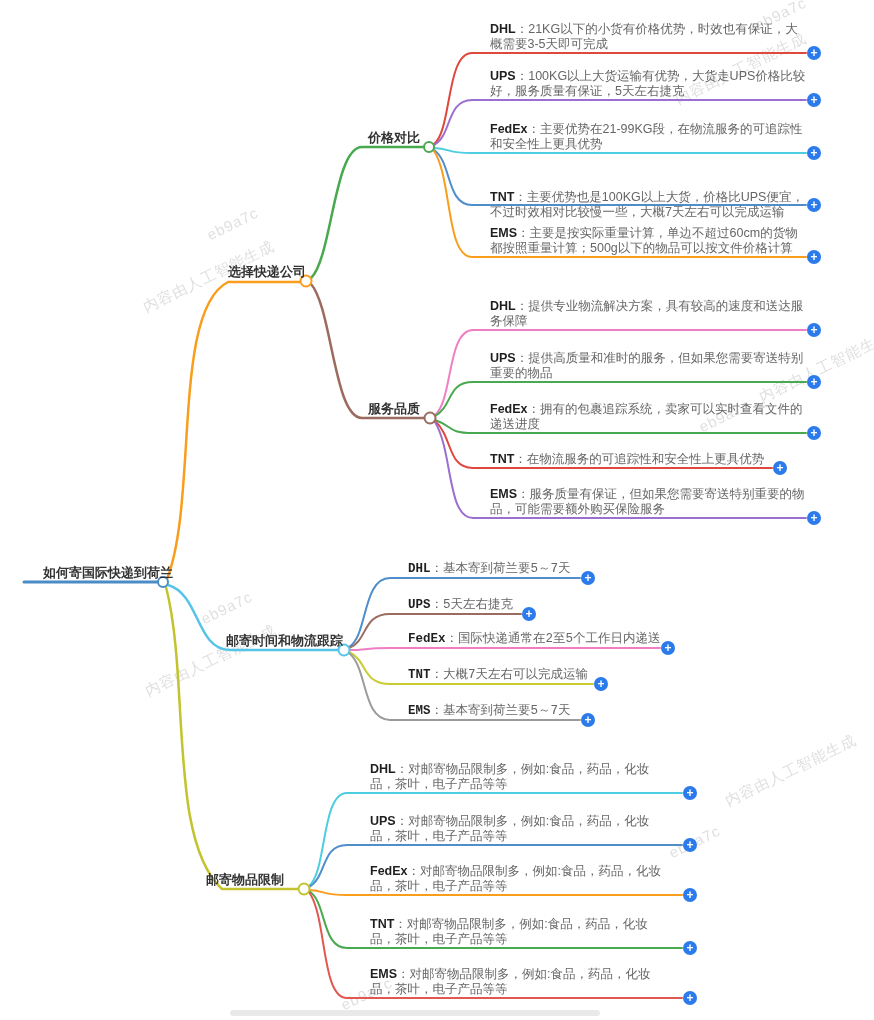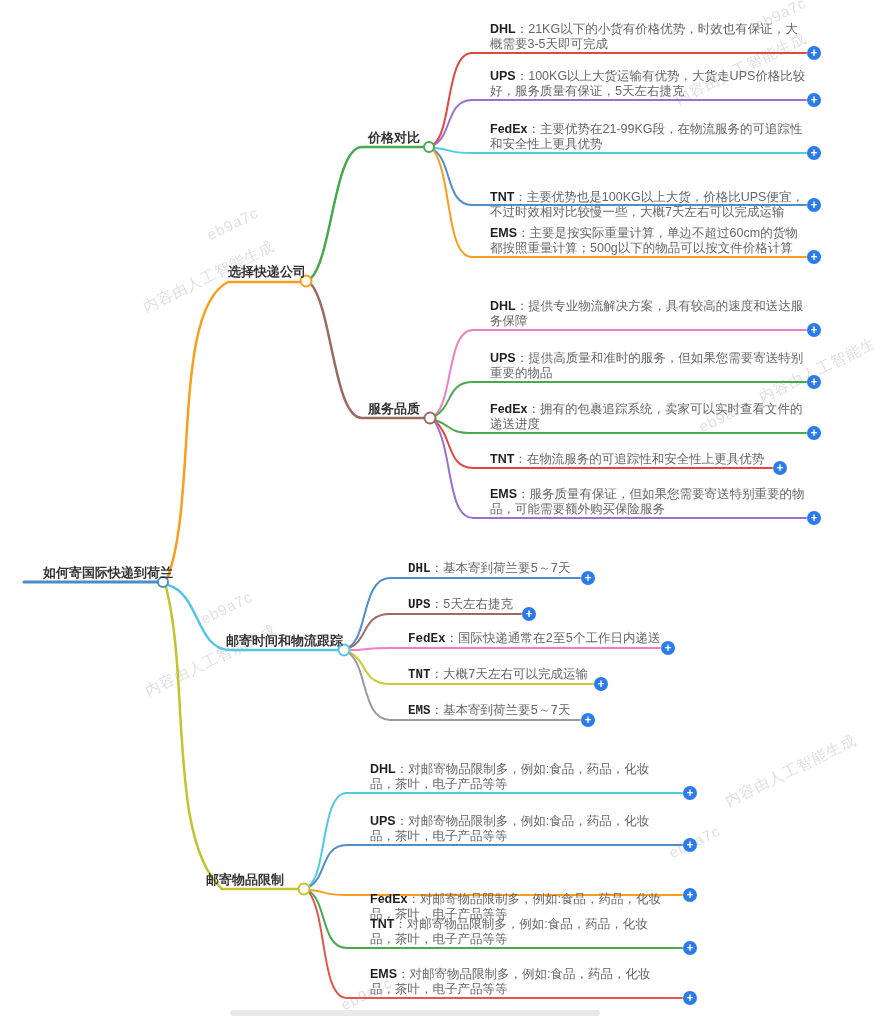--- a/index.html
+++ b/index.html
@@ -106,21 +106,21 @@
 <div class="leaf" style="left:490px;top:487px;width:318px"><b>EMS</b><span>：服务质量有保证，但如果您需要寄送特别重要的物品，可能需要额外购买保险服务</span></div>
 
 <div class="leaf nowrap" style="left:408px;top:562px"><b>DHL</b><span>：基本寄到荷兰要5～7天</span></div>
 <div class="leaf nowrap" style="left:408px;top:598px"><b>UPS</b><span>：5天左右捷克</span></div>
 <div class="leaf nowrap" style="left:408px;top:632px"><b>FedEx</b><span>：国际快递通常在2至5个工作日内递送</span></div>
 <div class="leaf nowrap" style="left:408px;top:668px"><b>TNT</b><span>：大概7天左右可以完成运输</span></div>
 <div class="leaf nowrap" style="left:408px;top:704px"><b>EMS</b><span>：基本寄到荷兰要5～7天</span></div>
 
 <div class="leaf" style="left:370px;top:762px;width:296px"><b>DHL</b><span>：对邮寄物品限制多，例如:食品，药品，化妆品，茶叶，电子产品等等</span></div>
 <div class="leaf" style="left:370px;top:814px;width:296px"><b>UPS</b><span>：对邮寄物品限制多，例如:食品，药品，化妆品，茶叶，电子产品等等</span></div>
-<div class="leaf" style="left:370px;top:892px;width:296px"><b>FedEx</b><span>：对邮寄物品限制多，例如:食品，药品，化妆品，茶叶，电子产品等等</span></div>
+<div class="leaf" style="left:370px;top:864px;width:296px"><b>FedEx</b><span>：对邮寄物品限制多，例如:食品，药品，化妆品，茶叶，电子产品等等</span></div>
 <div class="leaf" style="left:370px;top:917px;width:296px"><b>TNT</b><span>：对邮寄物品限制多，例如:食品，药品，化妆品，茶叶，电子产品等等</span></div>
 <div class="leaf" style="left:370px;top:967px;width:296px"><b>EMS</b><span>：对邮寄物品限制多，例如:食品，药品，化妆品，茶叶，电子产品等等</span></div>
 
 <div class="plus" style="left:807px;top:46px">
     <span>+</span>
   </div>
 <div class="plus" style="left:807px;top:93px">
     <span>+</span>
   </div>
 <div class="plus" style="left:807px;top:146px">

